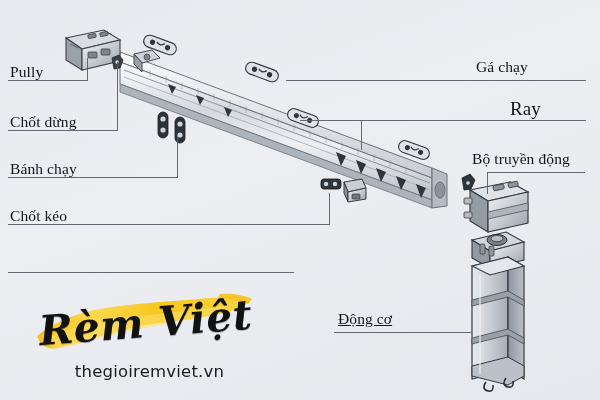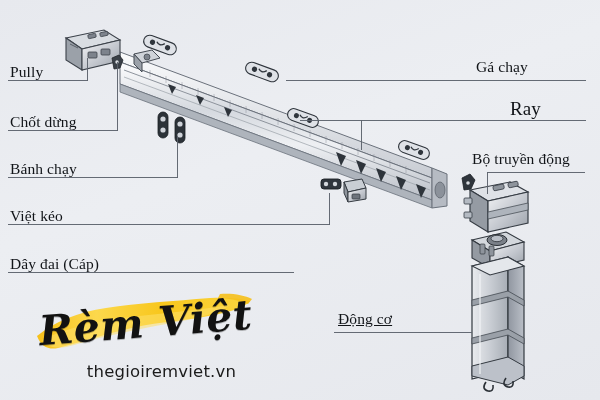--- a/index.html
+++ b/index.html
@@ -57,21 +57,21 @@
     font-style: italic;
     font-weight: 700;
     font-size: 41px;
     color: #121212;
     letter-spacing: .5px;
     transform: rotate(-4.5deg);
     text-shadow: 0 1px 0 rgba(0,0,0,.25);
   }
   #logo-url {
     position: absolute;
-    left: 16px; top: 76px; width: 235px;
+    left: 4px; top: 76px; width: 235px;
     text-align: center;
     font-family: "DejaVu Sans", "Liberation Sans", sans-serif;
     font-size: 16.5px;
     color: #1b1b1b;
     letter-spacing: .2px;
   }
 </style>
 </head>
 <body>
 
@@ -298,23 +298,22 @@
   <div class="rule" style="left:487px;top:172px; width:98px;"></div>
 
   <div class="rule" style="left:334px;top:332px; width:138px;"></div>
 
   <div class="label" style="left:10px; top:64px;">Pully</div>
 
   <div class="label" style="left:10px; top:161px;">Bánh chạy</div>
 
   <div class="label" style="left:10px; top:114px;">Chốt dừng</div>
 
-  <div class="label" style="left:10px; top:208px;">Việt kéo</div>
-
-  <div class="label" style="left:10px; top:256px;">Dây đai (Cáp)</div>
+  <div class="label" style="left:10px; top:208px;">Chốt kéo</div>
+
 
   <div class="label" style="left:476px; top:59px;">Gá chạy</div>
 
   <div class="label lbl-ray" style="left:510px; top:99px;">Ray</div>
 
   <div class="label" style="left:472px; top:151px;">Bộ truyền động</div>
 
   <div class="label" style="left:338px; top:311px;text-decoration:underline;">Động cơ</div>
 
   <div id="logo-block">

